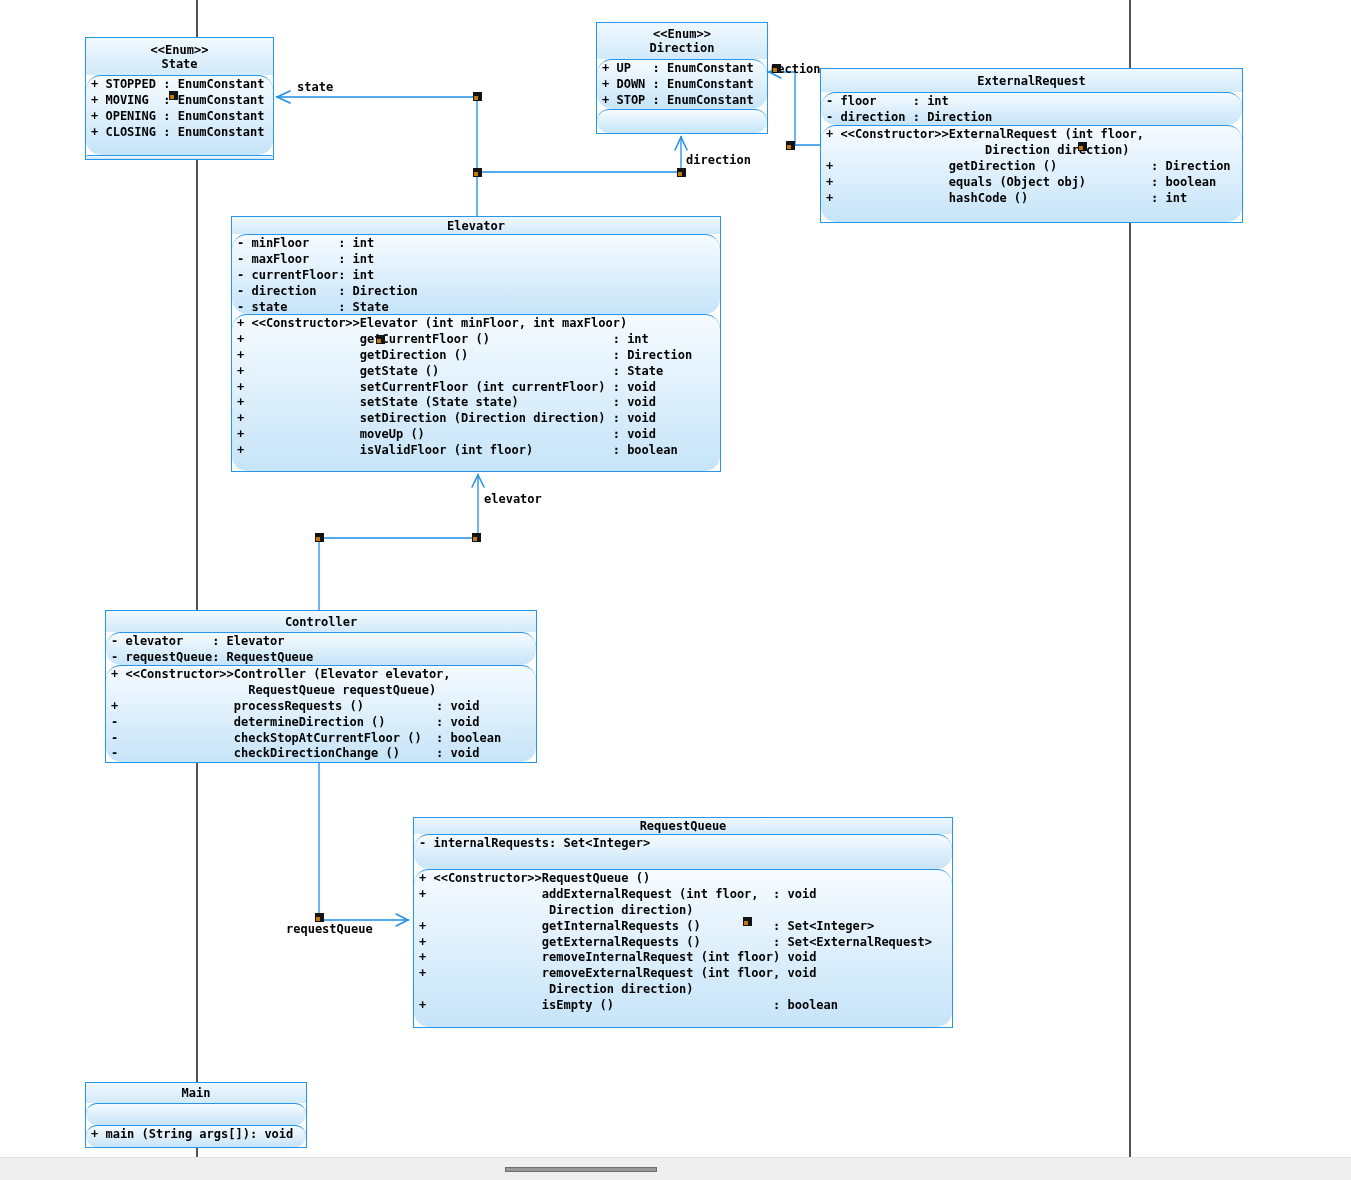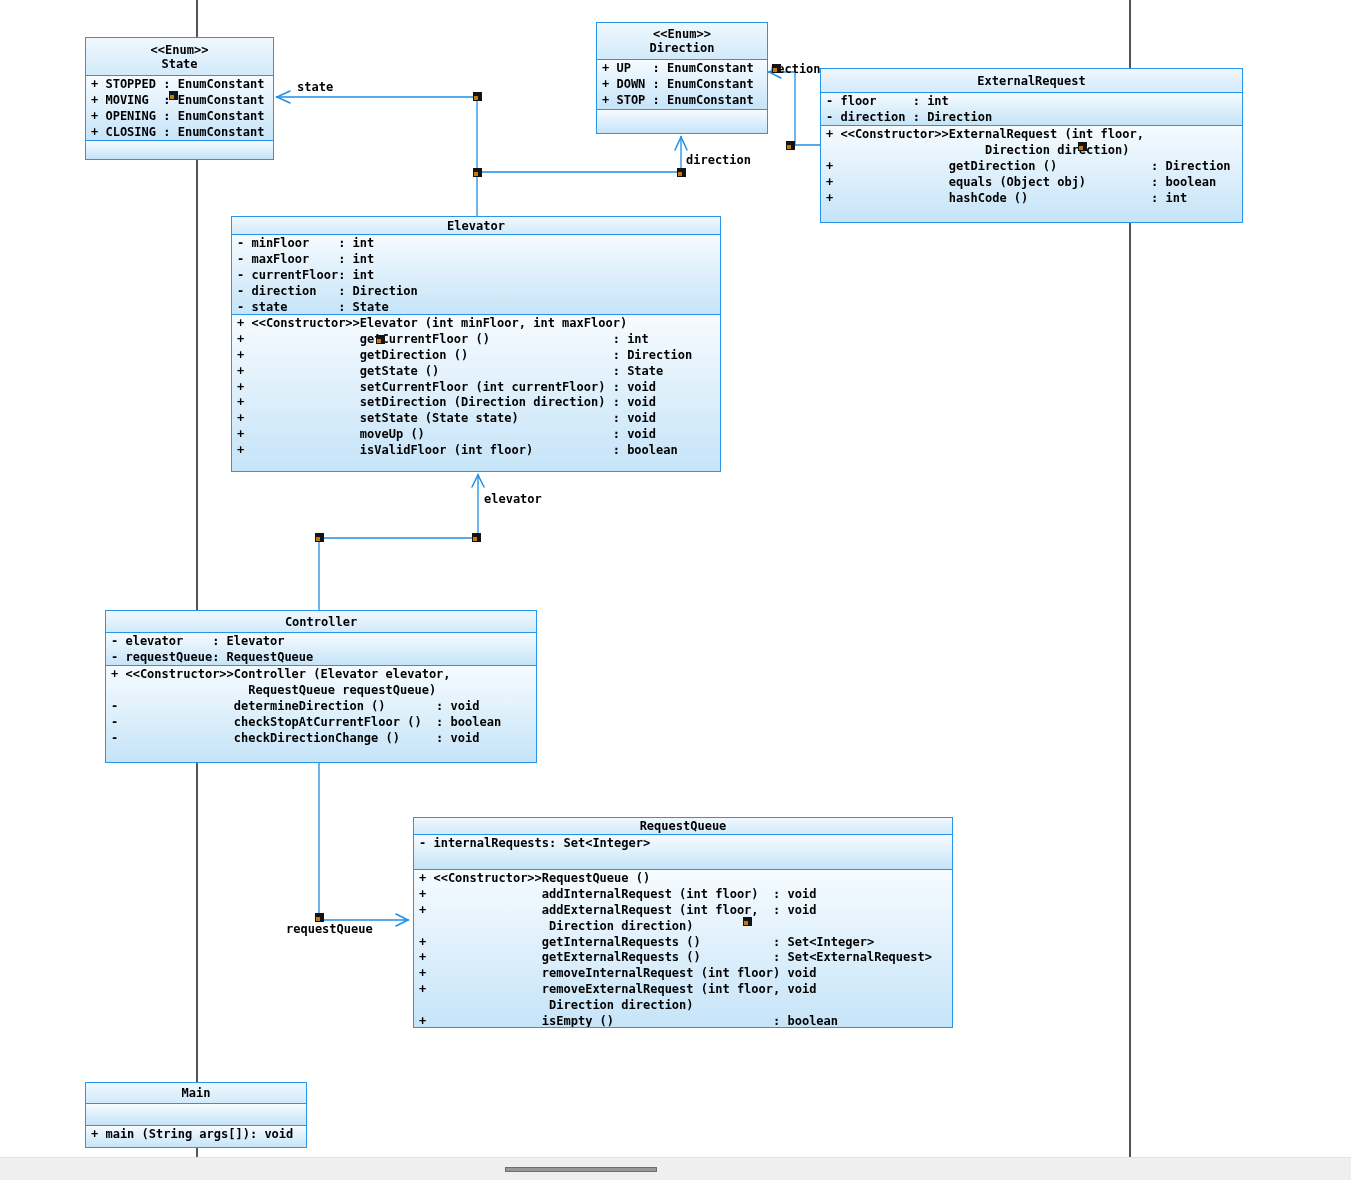--- a/index.html
+++ b/index.html
@@ -6,21 +6,21 @@
   #stage{position:relative;width:1351px;height:1180px;background:#ffffff;overflow:hidden;
          font-family:"DejaVu Sans Mono",monospace;}
   svg.layer{position:absolute;left:0;top:0;pointer-events:none;}
   .uml-class{position:absolute;display:flex;flex-direction:column;box-sizing:border-box;
              border:1.5px solid #2695ec;font-size:12px;font-weight:bold;color:#000;}
   .uml-title{background:linear-gradient(180deg,#f0f8fe 0%,#d2eafa 100%);
              display:flex;flex-direction:column;justify-content:center;
              text-align:center;line-height:14px;flex-shrink:0;}
   .uml-attrs,.uml-methods{background:linear-gradient(180deg,#f6fbff 0%,#c6e4f8 100%);
              border-top:1.5px solid #2695ec;box-sizing:border-box;
-             padding:1px 0 0 5px;overflow:hidden;flex-shrink:0;}
+             padding:1px 0 0 5px;overflow:hidden;flex-shrink:0;border-radius:15px;}
   .uml-methods{flex:1 1 auto;}
   .row{white-space:pre;line-height:15.9px;height:15.9px;}
   .edge-label{position:absolute;font-size:12px;font-weight:bold;color:#000;white-space:pre;}
   #bottom-bar{position:absolute;left:0;top:1157px;width:1351px;height:23px;
               background:#efefef;border-top:1px solid #e2e2e2;box-sizing:border-box;}
   #scroll-thumb{position:absolute;left:505px;top:9px;width:152px;height:5px;
                 background:#989898;border:1px solid #6e6e6e;box-sizing:border-box;}
 </style>
 </head>
 <body>
@@ -35,21 +35,21 @@
     <polyline points="768,72 795,72 795,145 820,145" stroke="#1e8fe8" stroke-width="1.3" fill="none"></polyline>
     <polyline points="478,474 478,538 319,538 319,610" stroke="#1e8fe8" stroke-width="1.3" fill="none"></polyline>
     <polyline points="319,763 319,920 409,920" stroke="#1e8fe8" stroke-width="1.3" fill="none"></polyline>
   </svg>
 
   <div class="uml-class" style="left:85px;top:37px;width:189px;height:123px">
     <div class="uml-title" style="height:37px">
       <div>&lt;&lt;Enum&gt;&gt;</div>
       <div>State</div>
     </div>
-    <div class="uml-attrs" style="height:65px">
+    <div class="uml-attrs" style="height:80px">
 
     <div class="row">+ STOPPED : EnumConstant</div>
         <div class="row">+ MOVING  : EnumConstant</div>
         <div class="row">+ OPENING : EnumConstant</div>
         <div class="row">+ CLOSING : EnumConstant</div>
       </div>
     <div class="uml-methods"></div>
   </div>
 
   <div class="uml-class" style="left:596px;top:22px;width:172px;height:112px">
@@ -97,58 +97,58 @@
         <div class="row">- direction   : Direction</div>
         <div class="row">- state       : State</div>
       </div>
     <div class="uml-methods">
 
     <div class="row">+ &lt;&lt;Constructor&gt;&gt;Elevator (int minFloor, int maxFloor)</div>
         <div class="row">+                getCurrentFloor ()                 : int</div>
         <div class="row">+                getDirection ()                    : Direction</div>
         <div class="row">+                getState ()                        : State</div>
         <div class="row">+                setCurrentFloor (int currentFloor) : void</div>
+        <div class="row">+                setState (State state)             : void</div>
         <div class="row">+                setDirection (Direction direction) : void</div>
-        <div class="row">+                setState (State state)             : void</div>
         <div class="row">+                moveUp ()                          : void</div>
         <div class="row">+                isValidFloor (int floor)           : boolean</div>
       </div>
   </div>
 
   <div class="uml-class" style="left:105px;top:610px;width:432px;height:153px">
     <div class="uml-title" style="height:21px">
       <div>Controller</div>
     </div>
     <div class="uml-attrs" style="height:33px">
 
     <div class="row">- elevator    : Elevator</div>
         <div class="row">- requestQueue: RequestQueue</div>
       </div>
     <div class="uml-methods">
 
     <div class="row">+ &lt;&lt;Constructor&gt;&gt;Controller (Elevator elevator,</div>
         <div class="row">                   RequestQueue requestQueue)</div>
+        <div class="row">+                processRequests ()          : void</div>
         <div class="row">-                determineDirection ()       : void</div>
         <div class="row">-                checkStopAtCurrentFloor ()  : boolean</div>
         <div class="row">-                checkDirectionChange ()     : void</div>
       </div>
   </div>
 
   <div class="uml-class" style="left:413px;top:817px;width:540px;height:211px">
     <div class="uml-title" style="height:16px">
       <div>RequestQueue</div>
     </div>
     <div class="uml-attrs" style="height:35px">
 
     <div class="row">- internalRequests: Set&lt;Integer&gt;</div>
       </div>
     <div class="uml-methods">
 
     <div class="row">+ &lt;&lt;Constructor&gt;&gt;RequestQueue ()</div>
-        <div class="row">+                addInternalRequest (int floor)  : void</div>
         <div class="row">+                addExternalRequest (int floor,  : void</div>
         <div class="row">                  Direction direction)</div>
         <div class="row">+                getInternalRequests ()          : Set&lt;Integer&gt;</div>
         <div class="row">+                getExternalRequests ()          : Set&lt;ExternalRequest&gt;</div>
         <div class="row">+                removeInternalRequest (int floor) void</div>
         <div class="row">+                removeExternalRequest (int floor, void</div>
         <div class="row">                  Direction direction)</div>
         <div class="row">+                isEmpty ()                      : boolean</div>
       </div>
   </div>

